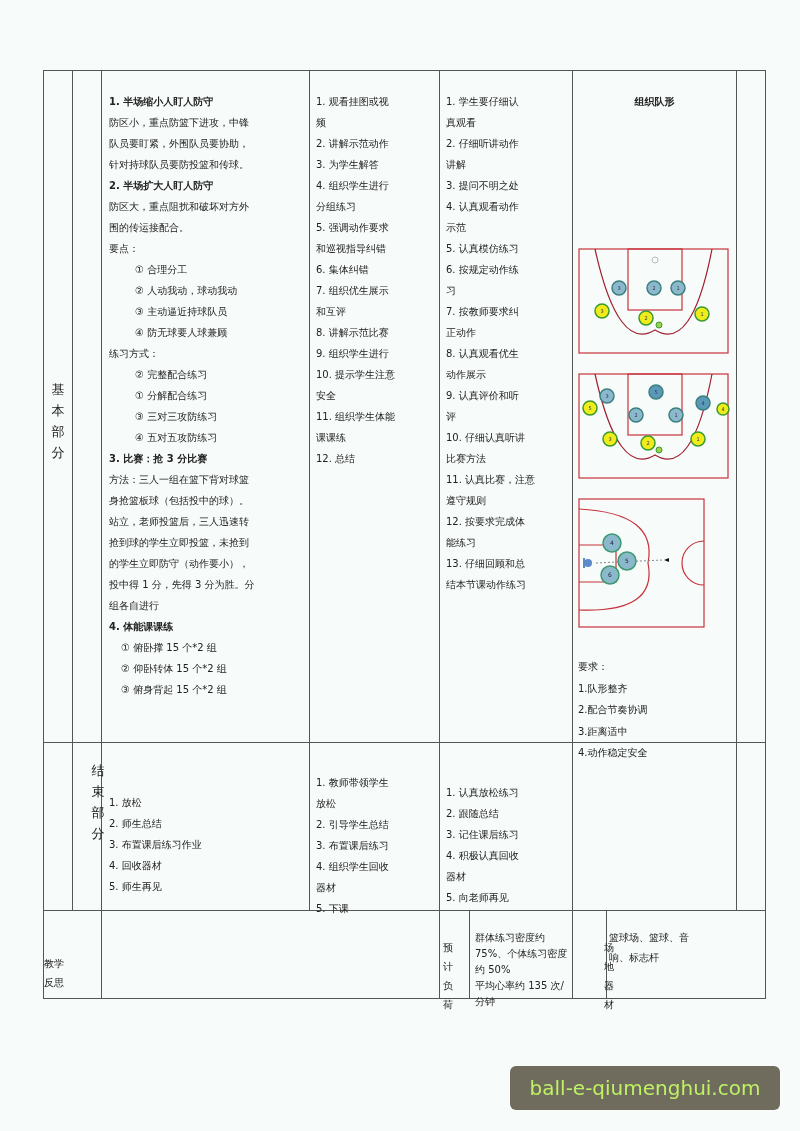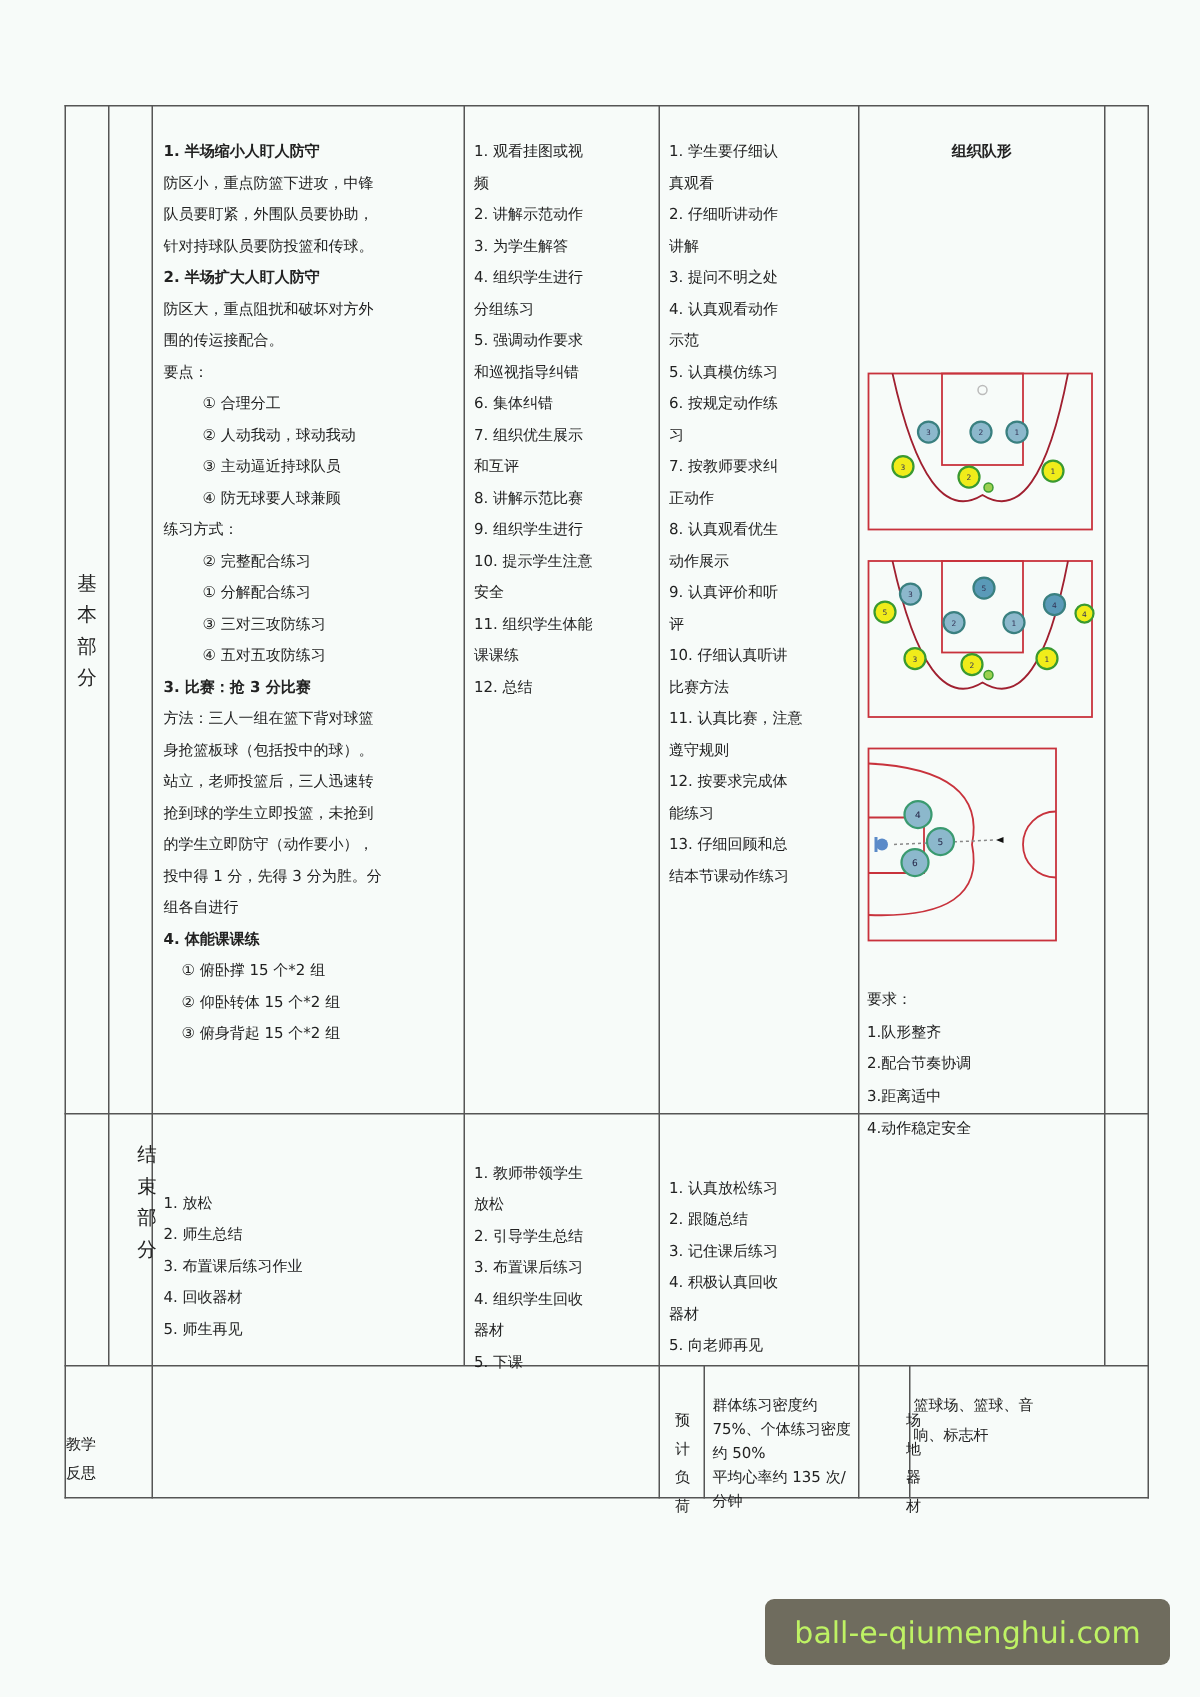--- a/index.html
+++ b/index.html
@@ -238,21 +238,21 @@
       <span class="item">2.  跟随总结</span>
       <span class="item">3.  记住课后练习</span>
       <span class="item">4.  积极认真回收</span>
       <span class="item">器材</span>
       <span class="item">5.  向老师再见</span>
     </div>
 
   <div class="cell" style="left:1px;top:864px;width:57px;line-height:19px;">
     <span style="display:inline-block;width:28px;word-break:break-all;">教学反思</span>
   </div>
-  <div class="cell" style="left:400px;top:848px;width:24px;text-align:center;line-height:19px;">
+  <div class="cell" style="left:400px;top:848px;width:24px;text-align:left;line-height:19px;">
     <span style="display:inline-block;width:13px;word-break:break-all;">预计负荷</span>
   </div>
   <div class="cell" id="load-text" style="left:432px;top:840px;width:96px;line-height:16px;">
       <span class="item">群体练习密度约</span>
       <span class="item">75%、个体练习密度</span>
       <span class="item">约 50%</span>
       <span class="item">平均心率约 135 次/</span>
       <span class="item">分钟</span>
     </div>
   <div class="cell" style="left:552px;top:848px;width:28px;text-align:center;line-height:19px;">

